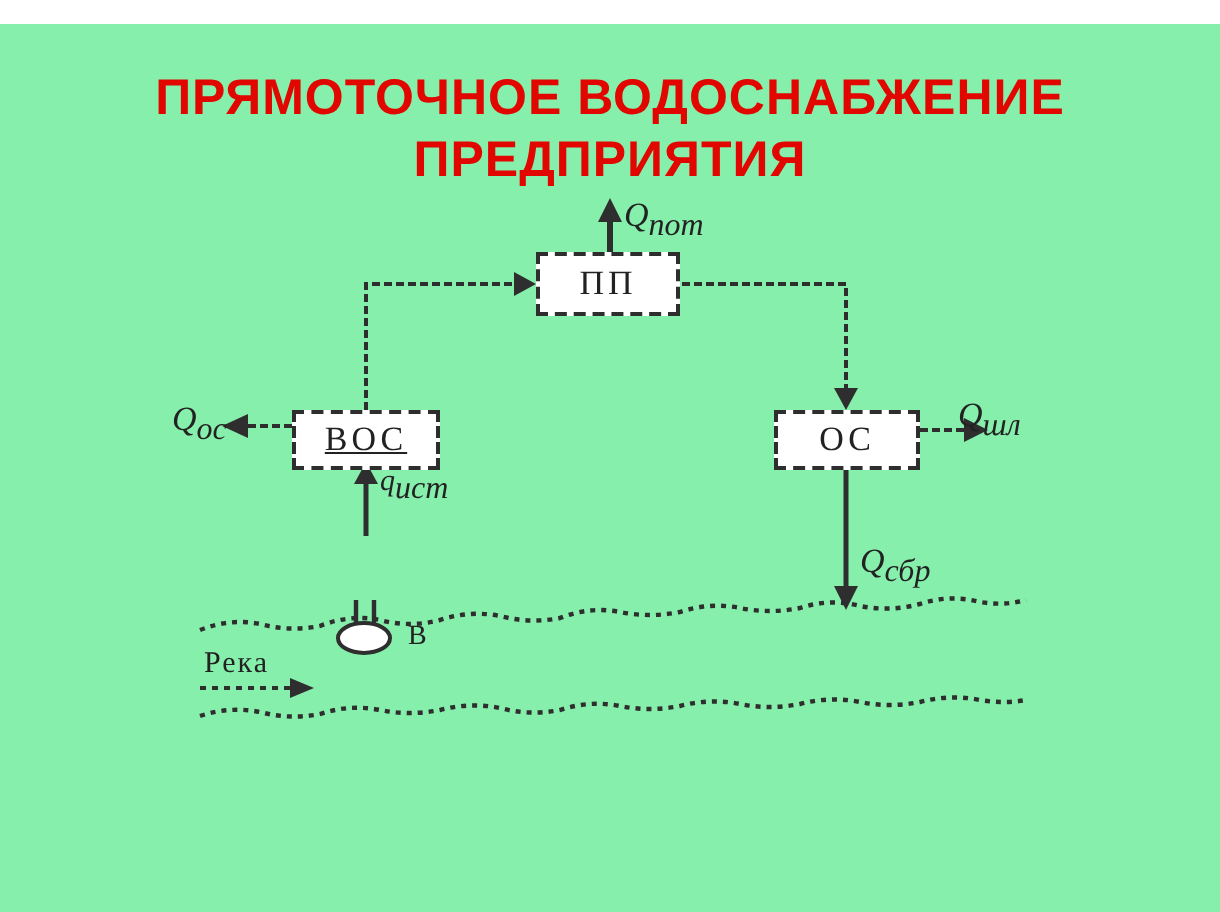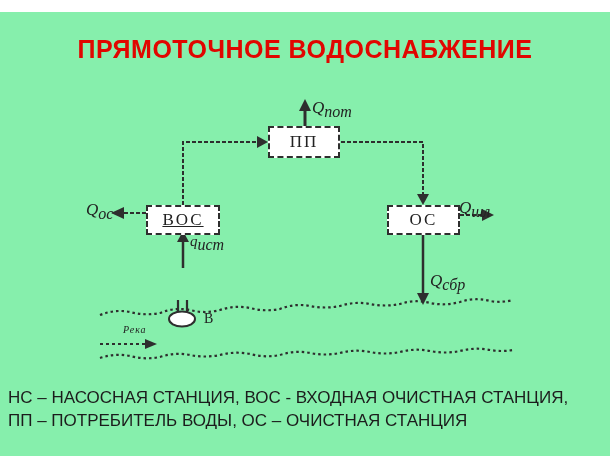--- a/index.html
+++ b/index.html
@@ -43,26 +43,26 @@
     font-family:"Liberation Serif", serif;
     font-style:italic;
     font-size:17px;
     color:#222222;
     white-space:nowrap;
   }
   .flabel sub{font-size:16px;font-style:italic;}
   #lab-qpot{left:312px;top:86px;}
   #lab-qos {left:86px; top:188px;}
   #lab-qist{left:190px;top:221px;font-size:15px;}
-  #lab-qshl{left:459px;top:186px;}
+  #lab-qshl{left:479px;top:186px;}
   #lab-qsbr{left:430px;top:259px;}
   #lab-reka{
-    position:absolute;left:123px;top:312px;
+    position:absolute;left:102px;top:312px;
     font-family:"Liberation Serif", serif;
-    font-size:10px;color:#222222;letter-spacing:1px;font-style:italic;
+    font-size:15px;color:#222222;letter-spacing:1px;
   }
   #lab-v{
     position:absolute;left:204px;top:299px;
     font-family:"Liberation Serif", serif;
     font-size:14px;color:#222222;
   }
   
   #caption{
     position:absolute;left:8px;top:374px;width:594px;
     font-size:17px;line-height:23px;
@@ -70,20 +70,21 @@
   }
   svg{position:absolute;left:0;top:0;}
 </style>
 </head>
 <body>
 
 <div id="slide">
 
   <div id="title">
     <div>ПРЯМОТОЧНОЕ ВОДОСНАБЖЕНИЕ</div>
+    <div>ПРЕДПРИЯТИЯ</div>
   </div>
 
   <svg width="610" height="456" viewBox="0 0 610 456">
     <g stroke="#2e2e2e" fill="none">
 
       <path d="M183,193 L183,130 L258,130" stroke-width="2" stroke-dasharray="4 2"></path>
 
       <path d="M341,130 L423,130 L423,186" stroke-width="2" stroke-dasharray="4 2"></path>
 
       <path d="M305,114 L305,97" stroke-width="3"></path>
@@ -124,18 +125,14 @@
 
   <div class="flabel" id="lab-qpot"><span>Q</span><sub>пот</sub></div>
   <div class="flabel" id="lab-qos"><span>Q</span><sub>ос</sub></div>
   <div class="flabel" id="lab-qist"><span>q</span><sub>ист</sub></div>
   <div class="flabel" id="lab-qshl"><span>Q</span><sub>шл</sub></div>
   <div class="flabel" id="lab-qsbr"><span>Q</span><sub>сбр</sub></div>
 
   <div id="lab-reka">Река</div>
   <div id="lab-v">В</div>
 
-  <div id="caption">
-    <div>НС – НАСОСНАЯ СТАНЦИЯ, ВОС - ВХОДНАЯ ОЧИСТНАЯ СТАНЦИЯ,</div>
-    <div>ПП – ПОТРЕБИТЕЛЬ ВОДЫ, ОС – ОЧИСТНАЯ СТАНЦИЯ</div>
-  </div>
 
 </div>
 
 </body></html>

